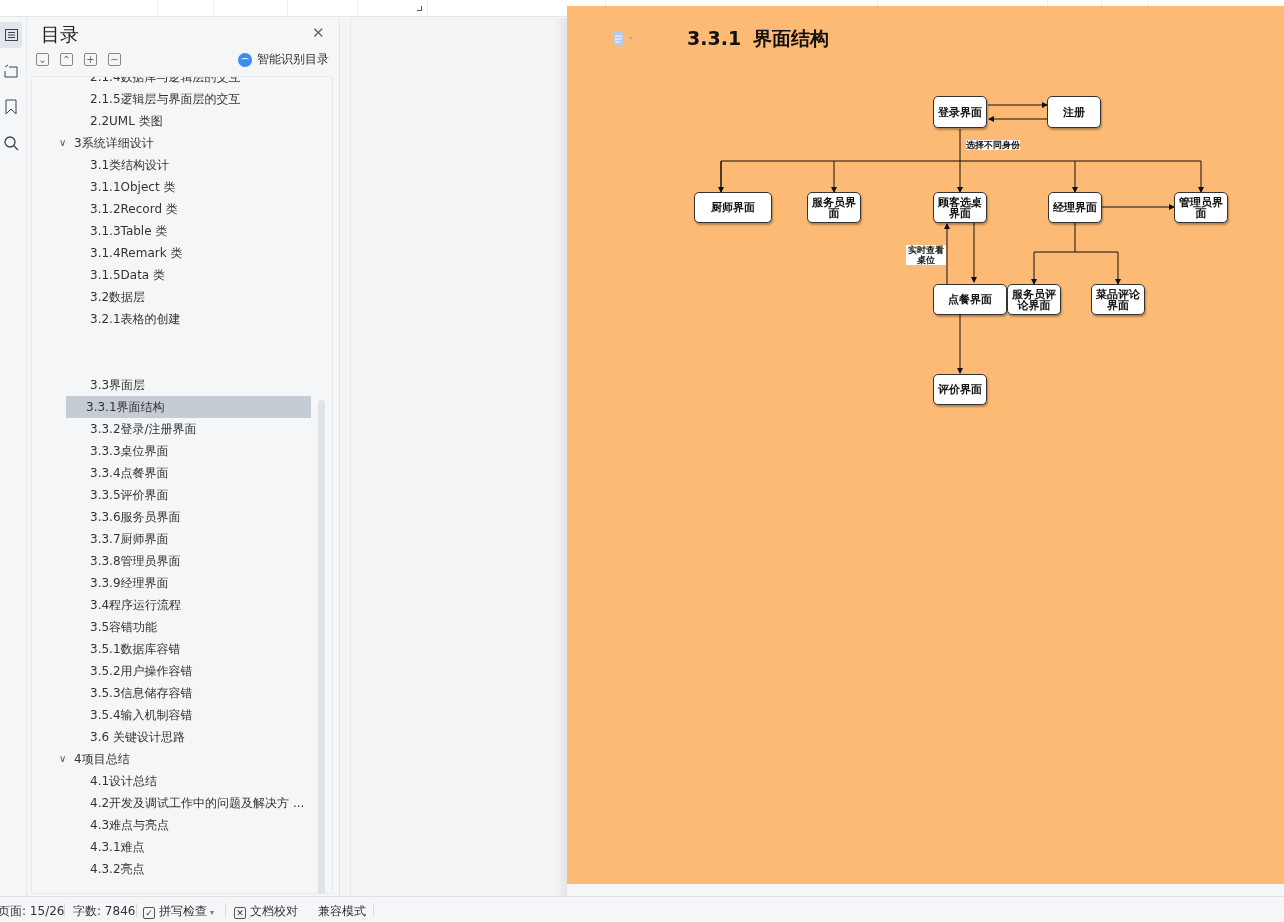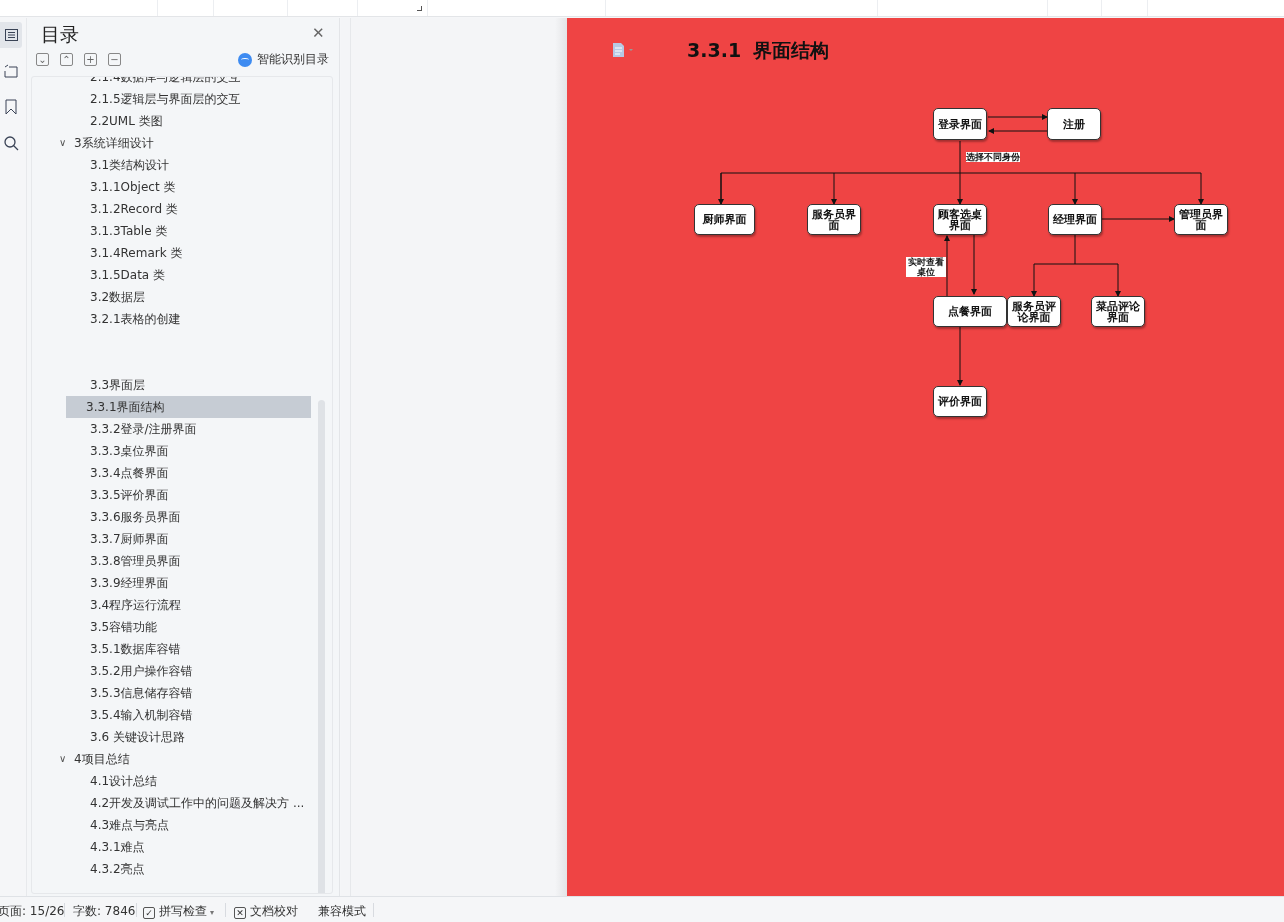--- a/index.html
+++ b/index.html
@@ -23,21 +23,21 @@
   .toc-item.lvl2 { padding-left: 58px; }
   .toc-item.lvl1 { padding-left: 42px; }
   .toc-item.selected { background: #c6ccd4; left: 34px; padding-left: 20px; width: 245px; }
   .toc-item .chev { position: absolute; left: 27px; top: 0; font-size: 10px; color: #555; }
   .toc-scroll { position: absolute; left: 286px; top: 323px; width: 7px; height: 505px; background: #dfe2e6; border-radius: 4px; }
 
   .gap { position: absolute; left: 341px; top: 18px; width: 226px; height: 878px; background: #f4f5f7; }
   .gap .line { position: absolute; left: 9px; top: 0; width: 1px; height: 878px; background: #e6e8eb; }
   .gap .shadow { position: absolute; right: 0; top: 0; width: 12px; height: 878px; background: linear-gradient(to right, #f4f5f7, #e3e4e6); }
 
-  .page { position: absolute; left: 567px; top: 18px; width: 717px; height: 878px; background: #ef4444; }
+  .page { position: absolute; left: 567px; top: 6px; width: 717px; height: 878px; background: #fdba74; }
   .doc-icon { position: absolute; left: 46px; top: 24px; }
   .heading { position: absolute; left: 120px; top: 20px; font-size: 19px; font-weight: bold; color: #111; white-space: nowrap; }
   .heading .num { margin-right: 12px; }
 
   .node { position: absolute; background: #fff; border: 1px solid #333; border-radius: 5px; box-shadow: 1px 2px 2px rgba(0,0,0,0.3); display: flex; align-items: center; justify-content: center; text-align: center; font-size: 11px; font-weight: bold; line-height: 11px; color: #111; padding: 0 2px; }
   .edge-label { position: absolute; font-size: 9px; font-weight: bold; color: #111; text-align: center; line-height: 10px; background: #fff; }
   svg.edges { position: absolute; left: 0; top: 0; }
 
   .status { position: absolute; left: 0; top: 896px; width: 1284px; height: 26px; background: #f5f6f8; border-top: 1px solid #dfe2e6; font-size: 12px; color: #333; }
   .status .st { position: absolute; top: 6px; white-space: nowrap; }
@@ -178,21 +178,21 @@
       <line x1="380" y1="278" x2="380" y2="218" marker-end="url(#ah)"></line>
       <polyline points="508,217 508,246 467,246 467,278" marker-end="url(#ah)"></polyline>
       <polyline points="508,246 551,246 551,278" marker-end="url(#ah)"></polyline>
       <line x1="393" y1="308" x2="393" y2="367" marker-end="url(#ah)"></line>
     </g>
   </svg>
 
   <div class="node" style="left:366px;top:90px;width:54px;height:32px">登录界面</div>
   <div class="node" style="left:480px;top:90px;width:54px;height:32px">注册</div>
   <div class="edge-label" style="left:399px;top:134px">选择不同身份</div>
-  <div class="node" style="left:127px;top:186px;width:61px;height:31px">厨师界面</div>
+  <div class="node" style="left:127px;top:186px;width:78px;height:31px">厨师界面</div>
   <div class="node" style="left:240px;top:186px;width:54px;height:31px">服务员界面</div>
   <div class="node" style="left:366px;top:186px;width:54px;height:31px">顾客选桌界面</div>
   <div class="node" style="left:481px;top:186px;width:54px;height:31px">经理界面</div>
   <div class="node" style="left:607px;top:186px;width:54px;height:31px">管理员界面</div>
   <div class="edge-label" style="left:339px;top:239px;width:40px">实时查看桌位</div>
   <div class="node" style="left:366px;top:278px;width:74px;height:31px">点餐界面</div>
   <div class="node" style="left:440px;top:278px;width:54px;height:31px">服务员评论界面</div>
   <div class="node" style="left:524px;top:278px;width:54px;height:31px">菜品评论界面</div>
   <div class="node" style="left:366px;top:368px;width:54px;height:31px">评价界面</div>
 </div>

